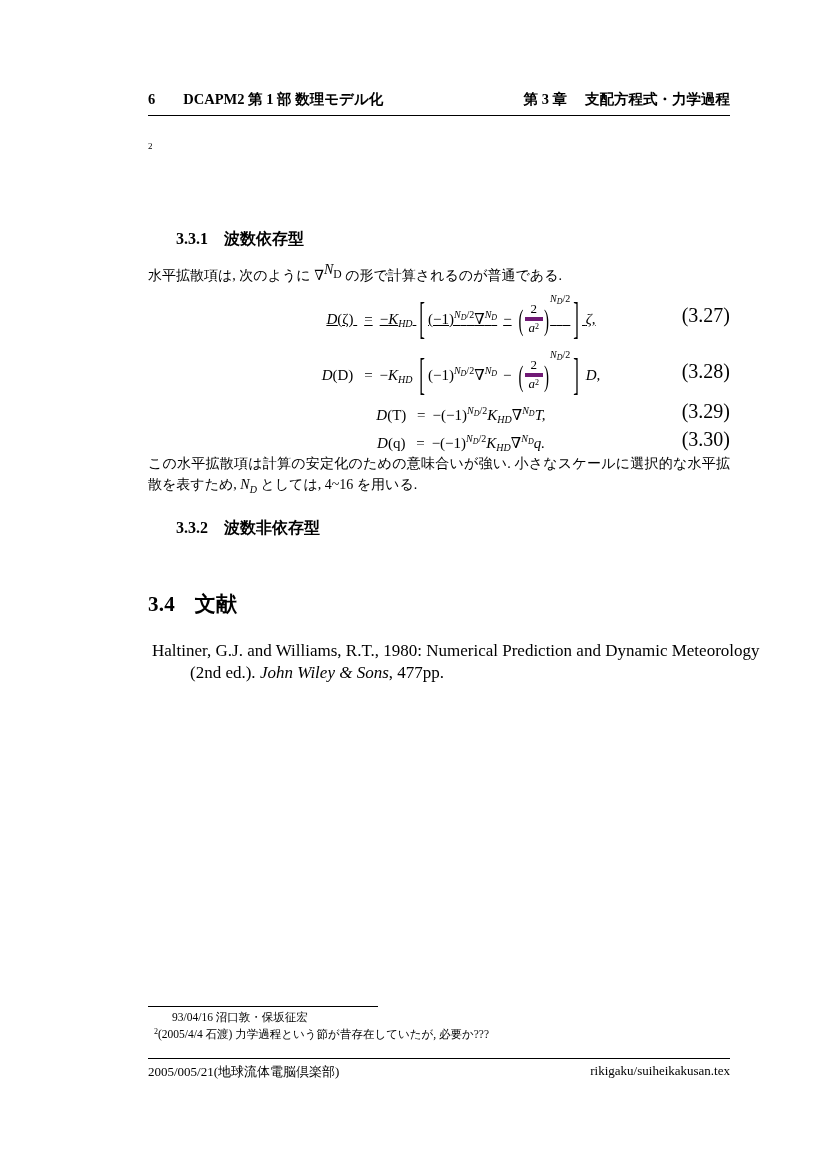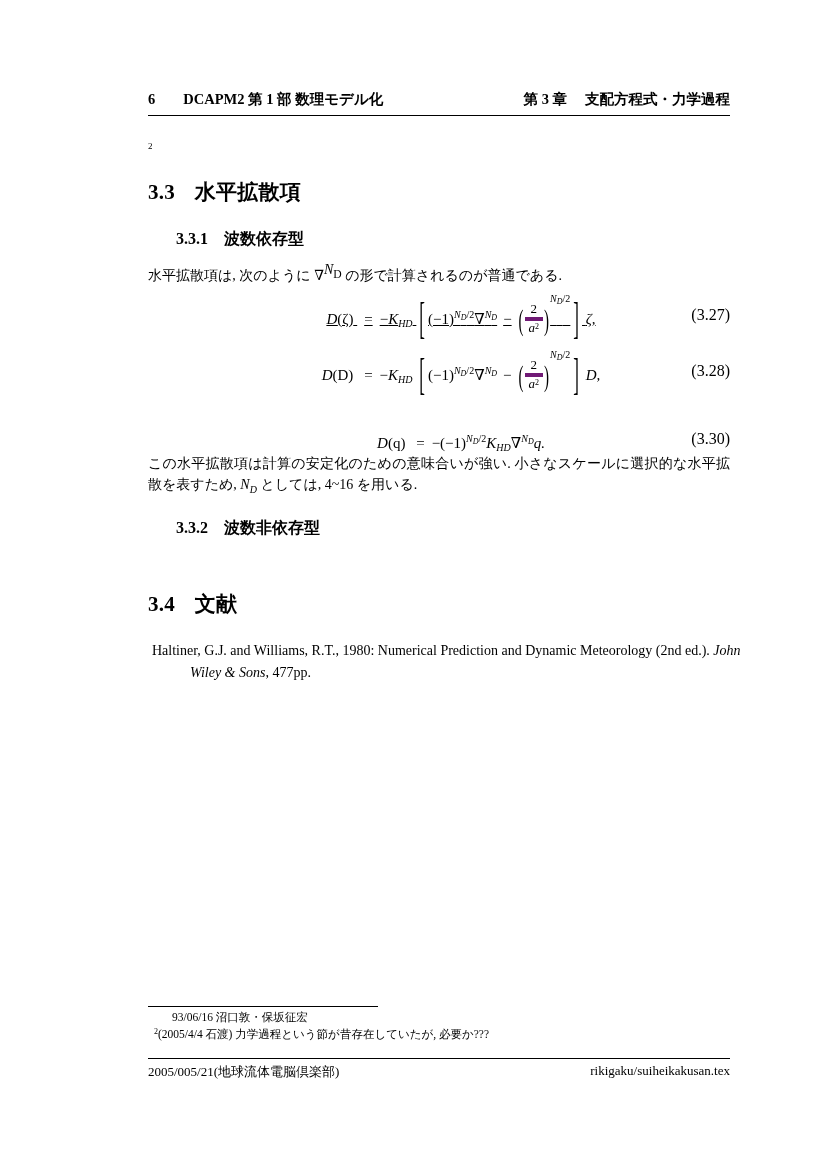--- a/index.html
+++ b/index.html
@@ -41,37 +41,37 @@
   .p3 { top:551px; }
 
   
   .imath { font-size:14px; }
   .v { font-style:italic; }
   .eq { position:absolute; left:148px; width:582px; text-align:center; padding-left:44px; box-sizing:border-box; font-size:15px; }
   .eq-327 { top:287px; height:56px; line-height:56px;text-decoration:underline; }
   .eq-328 { top:343px; height:56px; line-height:56px; }
   .eq-329 { top:398px; height:26px; line-height:26px; }
   .eq-330 { top:426px; height:26px; line-height:26px; }
-  .eq-label { position:absolute; right:0; top:50%; transform:translateY(-50%); font-size:16px; line-height:normal;margin-left:9px; }
+  .eq-label { position:absolute; right:0; top:50%; transform:translateY(-50%); font-size:20px; line-height:normal;margin-left:9px; }
   .eq sup.e { font-size:10px; vertical-align:6px; }
   .eq sup.e sub, .eq sub.s { font-size:8px; font-style:italic; vertical-align:-2px; }
   .eq sub.s { vertical-align:-3px; font-size:10px; }
   .op { margin:0 6px; }
   .eqs { margin:0 7px; }
   .brk { display:inline-block; transform:scaleY(2.55); transform-origin:center; vertical-align:middle; font-size:17px; margin:0 3px; position:relative; top:-1px; }
   .par { display:inline-block; transform:scaleY(1.95); transform-origin:center; vertical-align:middle; font-size:15px; margin:0 1px; position:relative; top:-1px; }
   .frac { display:inline-block; vertical-align:middle; text-align:center; font-size:13px; line-height:1.15; position:relative; top:-2px; }
   .frac .fnum { display:block; padding:0 4px; }
   .frac .fden { display:block; border-top:4px solid #701a75; padding:0 4px; }
   .frac sup { font-size:8px; vertical-align:3px; }
   sup.outer { font-size:10px; position:relative; top:-16px; }
   sup.outer sub { font-size:8px; font-style:italic; vertical-align:-2px; }
 
   
-  .reference { top:640px; font-size:14px; line-height:22px; padding-left:42px; text-indent:-38px; }
+  .reference { top:640px; font-size:17px; line-height:22px; padding-left:42px; text-indent:-38px; }
   .pub { font-style:italic; }
 
   
   .footnote-rule { top:1006px; width:230px; border-top:1px solid #000; height:0; }
   .footnotes { top:1010px; font-size:11.5px; line-height:14.5px; }
   .fn-line1 { padding-left:24px; }
   .fn-line2 { padding-left:6px; }
   .fn-mark { font-size:8px; vertical-align:4px; }
 
   
@@ -89,23 +89,20 @@
       <span>DCAPM2 第 1 部 数理モデル化</span>
       <span class="runhead-right">
         <span class="runhead-chapterlabel">第 3 章</span>
         <span>支配方程式・力学過程</span>
       </span>
     </div>
   </div>
 
   <div class="content dangling-mark">2</div>
 
-  <div class="content sec-heading h-s33">
-    <span class="sec-num">3.3</span><span>水平拡散項</span>
-  </div>
 
   <div class="content subsec-heading h-s331">
     <span class="subsec-num">3.3.1</span><span>波数依存型</span>
   </div>
 
   <div class="content para p1">
     <span>水平拡散項は, 次のように </span><span class="imath">∇</span><sup class="e imath"><span class="v">N</span><sub>D</sub></sup><span> の形で計算されるのが普通である.</span>
   </div>
 
   <div class="eq eq-327">
@@ -117,20 +114,25 @@
   </div>
 
   <div class="eq eq-328">
     <span class="v">D</span><span>(D)</span>
     <span class="eqs">=</span><span>−</span><span class="v">K</span><sub class="s">HD</sub>
     <span class="brk">[</span><span>(−1)</span><sup class="e"><span class="v">N</span><sub>D</sub><span>/2</span></sup><span>∇</span><sup class="e"><span class="v">N</span><sub>D</sub></sup><span class="op">−</span><span class="par">(</span><span class="frac"><span class="fnum">2</span><span class="fden"><span class="v">a</span><sup>2</sup></span></span><span class="par">)</span><sup class="outer"><span class="v">N</span><sub>D</sub><span>/2</span></sup><span class="brk">]</span>
     <span class="v">D,</span>
     <span class="eq-label">(3.28)</span>
   </div>
 
+  <div class="eq eq-329">
+    <span class="v">D</span><span>(T)</span>
+    <span class="eqs">=</span><span>−</span><span>(−1)</span><sup class="e"><span class="v">N</span><sub>D</sub><span>/2</span></sup><span class="v">K</span><sub class="s">HD</sub><span>∇</span><sup class="e"><span class="v">N</span><sub>D</sub></sup><span class="v">T,</span>
+    <span class="eq-label">(3.29)</span>
+  </div>
 
   <div class="eq eq-330">
     <span class="v">D</span><span>(q)</span>
     <span class="eqs">=</span><span>−</span><span>(−1)</span><sup class="e"><span class="v">N</span><sub>D</sub><span>/2</span></sup><span class="v">K</span><sub class="s">HD</sub><span>∇</span><sup class="e"><span class="v">N</span><sub>D</sub></sup><span class="v">q.</span>
     <span class="eq-label">(3.30)</span>
   </div>
 
   <div class="content para p2">
     <span>この水平拡散項は計算の安定化のための意味合いが強い. 小さなスケールに選択的な水平拡散を表すため, </span><span class="imath v">N</span><sub class="imath" style="font-size:10px;font-style:italic;">D</sub><span> としては, 4~16 を用いる.</span>
   </div>
@@ -143,21 +145,21 @@
   <div class="content sec-heading h-s34">
     <span class="sec-num">3.4</span><span>文献</span>
   </div>
 
   <div class="content reference">
     <span>Haltiner, G.J. and Williams, R.T., 1980: Numerical Prediction and Dynamic Meteorology (2nd ed.). </span><span class="pub">John Wiley &amp; Sons</span><span>, 477pp.</span>
   </div>
 
   <div class="content footnote-rule"></div>
   <div class="content footnotes">
-    <div class="fn-line1">93/06/16 沼口敦・保坂征宏</div>
+    <div class="fn-line1">93/04/16 沼口敦・保坂征宏</div>
     <div class="fn-line2">
       <sup class="fn-mark">2</sup><span>(2005/4/4 石渡) 力学過程という節が昔存在していたが, 必要か???</span>
     </div>
   </div>
 
   <div class="content footer-rule"></div>
   <div class="content footer">
     <span>2005/005/21(地球流体電脳倶楽部)</span>
     <span>rikigaku/suiheikakusan.tex</span>
   </div>

